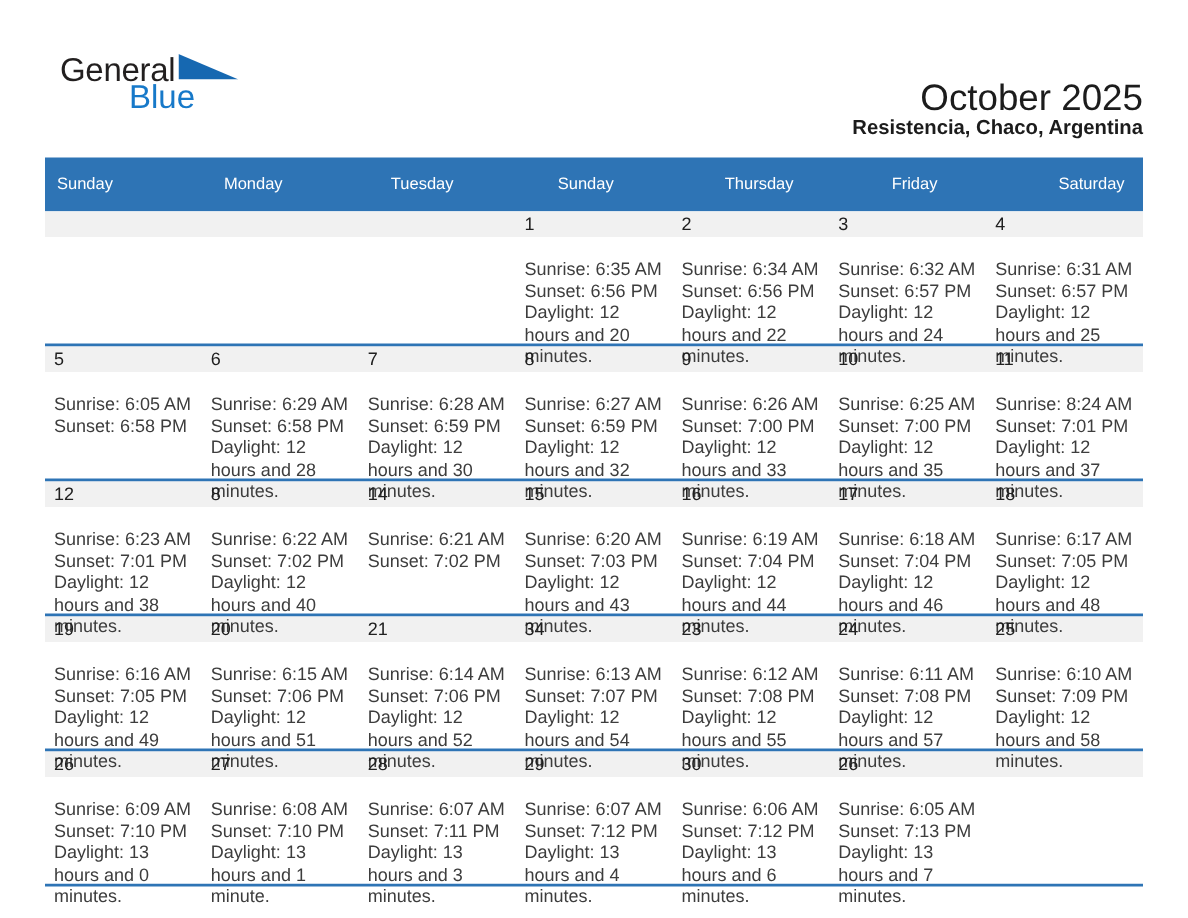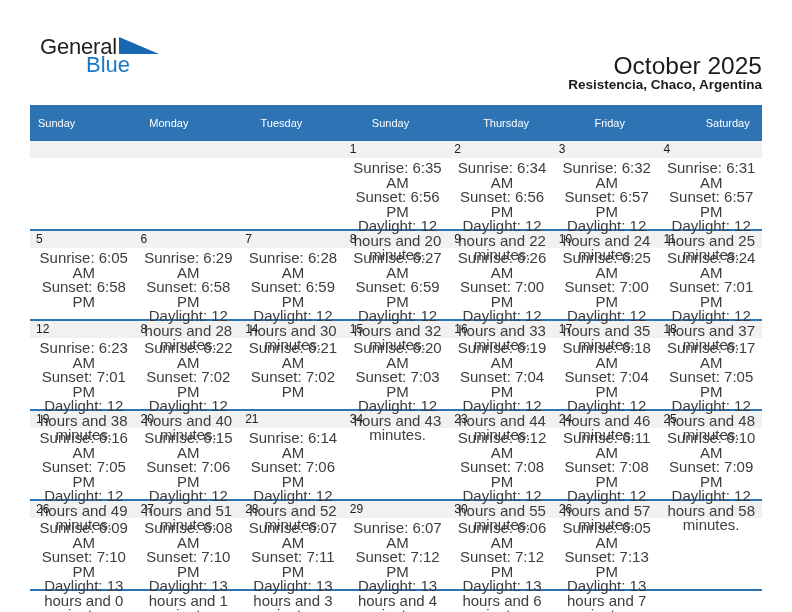--- a/index.html
+++ b/index.html
@@ -45,21 +45,21 @@
     position:relative;display:grid;grid-template-columns:repeat(7,1fr);
     height:90px;border-top:2px solid var(--blue);background:#fff;
   }
   .week:first-of-type{border-top:none;height:88px;}
   .week::before{
     content:"";position:absolute;left:0;right:0;top:0;height:17px;
     background:var(--band);
   }
   .cell{position:relative;z-index:1;padding:0 3px 0 6px;}
   .day{font-size:12px;line-height:17px;color:#202020;}
-  .info{margin-top:3px;font-size:15px;line-height:14.5px;color:var(--cell-ink);text-align:center;}
+  .info{margin-top:14px;font-size:12px;line-height:14.5px;color:var(--cell-ink);}
   .info div{white-space:normal;}
 </style>
 </head>
 <body>
 
 <div class="page">
 
   <div class="logo">
     <div class="logo-row">
       <span class="logo-general">General</span>
@@ -257,20 +257,25 @@
           <div class="cell">
             <div class="day">21</div>
             <div class="info">
               <div>Sunrise: 6:14 AM</div>
               <div>Sunset: 7:06 PM</div>
               <div>Daylight: 12 hours and 52 minutes.</div>
             </div>
           </div>
           <div class="cell">
             <div class="day">34</div>
+            <div class="info">
+              <div>Sunrise: 6:13 AM</div>
+              <div>Sunset: 7:07 PM</div>
+              <div>Daylight: 12 hours and 54 minutes.</div>
+            </div>
           </div>
           <div class="cell">
             <div class="day">23</div>
             <div class="info">
               <div>Sunrise: 6:12 AM</div>
               <div>Sunset: 7:08 PM</div>
               <div>Daylight: 12 hours and 55 minutes.</div>
             </div>
           </div>
           <div class="cell">

